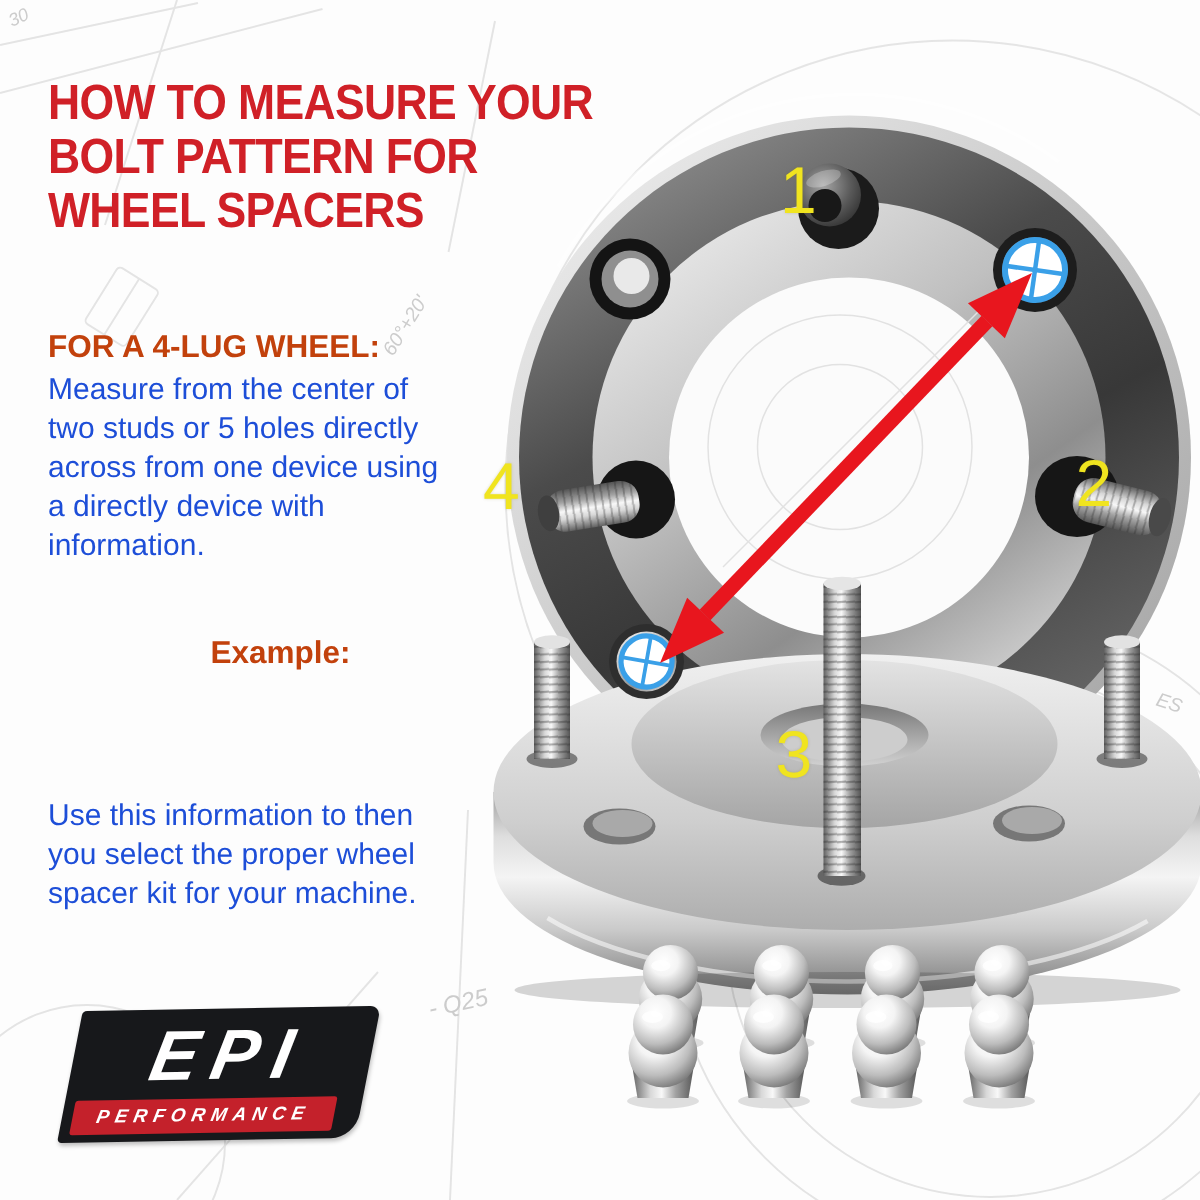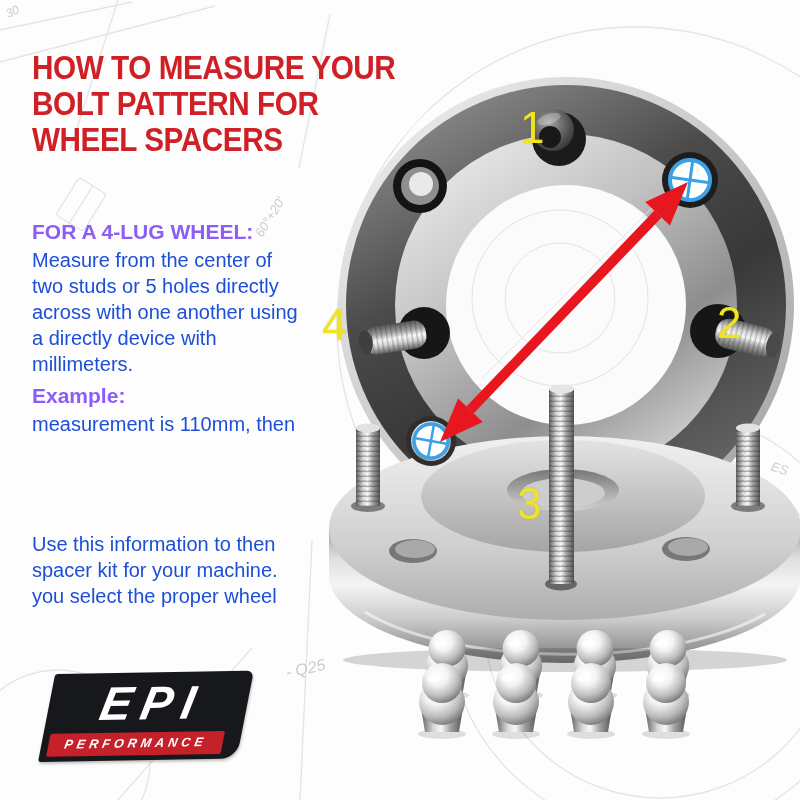--- a/index.html
+++ b/index.html
@@ -4,24 +4,24 @@
 <style>
   html,body{margin:0;padding:0;}
   body{font-family:"Liberation Sans", sans-serif; background:#e9e9e9;}
   #stage{position:relative;width:800px;height:800px;background:#fdfdfd;overflow:hidden;}
   .layer{position:absolute;left:0;top:0;width:800px;height:800px;}
 
   
   .txt{position:absolute;left:32px;}
   #title{top:50px;width:440px;transform:scaleX(.9);transform-origin:0 0;
          font-weight:700;font-size:33px;line-height:36px;letter-spacing:-.5px;color:#d02027;}
-  .heading{font-weight:700;font-size:21px;color:#8b5cf6;margin-bottom:3px;}
+  .heading{font-weight:700;font-size:21px;color:#c2410c;margin-bottom:3px;}
   .bodyline{font-size:20px;line-height:26px;color:#1d4ed8;}
   #sec1{top:220px;width:300px;}
-  #sec2{top:384px;width:310px;}
+  #sec2{top:424px;width:310px;text-align:center;}
   #sec3{top:531px;width:310px;}
 
   
   .marker{position:absolute;font-size:44px;line-height:1;color:#f0e41f;font-weight:400;
           text-shadow:0 0 2px rgba(120,110,0,.25);}
   #m1{left:520px;top:106px;}
   #m2{left:717px;top:301px;}
   #m3{left:517px;top:482px;}
   #m4{left:322px;top:303px;}
 
@@ -313,34 +313,33 @@
   <div class="txt" id="title">
     <div>HOW TO MEASURE YOUR</div>
     <div>BOLT PATTERN FOR</div>
     <div>WHEEL SPACERS</div>
   </div>
 
   <div class="txt" id="sec1">
     <div class="heading">FOR A 4-LUG WHEEL:</div>
     <div class="bodyline">Measure from the center of</div>
     <div class="bodyline">two studs or 5 holes directly</div>
-    <div class="bodyline">across with one another using</div>
+    <div class="bodyline">across from one device using</div>
     <div class="bodyline">a directly device with</div>
-    <div class="bodyline">millimeters.</div>
+    <div class="bodyline">information.</div>
   </div>
 
   <div class="txt" id="sec2">
     <div class="heading">Example:</div>
-    <div class="bodyline">measurement is 110mm, then</div>
   </div>
 
   <div class="txt" id="sec3">
     <div class="bodyline">Use this information to then</div>
+    <div class="bodyline">you select the proper wheel</div>
     <div class="bodyline">spacer kit for your machine.</div>
-    <div class="bodyline">you select the proper wheel</div>
   </div>
 
   <div id="logo">
     <div class="logo-top">
       <span class="brand">EPI</span>
     </div>
     <div class="logo-red">
       <span class="tagline">PERFORMANCE</span>
     </div>
   </div>

